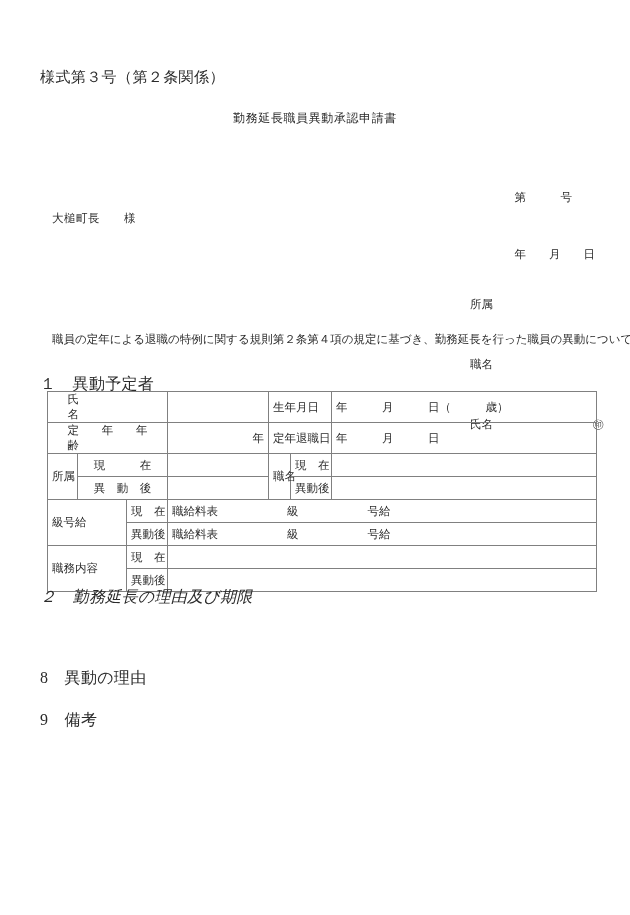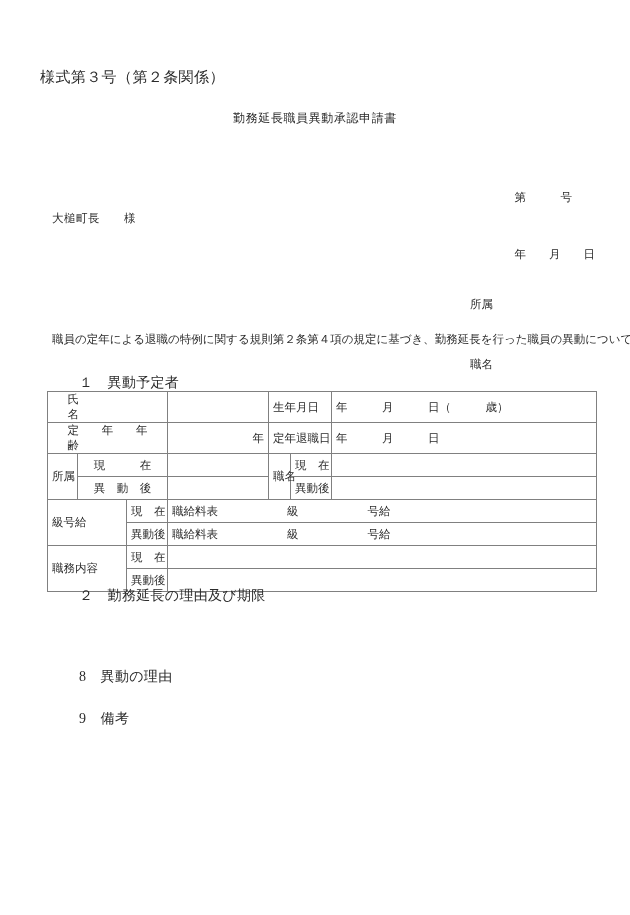--- a/index.html
+++ b/index.html
@@ -85,27 +85,26 @@
     top: 329px;
     width: 552px;
     line-height: 21px;
     font-size: 11.5px;
     text-indent: 12px;
     text-align: justify;
   }
 
   
   .section-heading {
-    font-size: 14px;
+    font-size: 16px;
     white-space: pre;
     letter-spacing: 0.3px;
-    margin-left: 39px;
   }
   #sec1-heading { left: 40px; top: 374px; }
-  #sec2-heading { left: 40px; top: 587px; }
+  #sec2-heading { left: 40px; top: 587px; font-style: italic; }
   #sec3-heading { left: 40px; top: 668px; }
   #sec4-heading { left: 40px; top: 710px; }
 
   
   table.form-table {
     position: absolute;
     border-collapse: collapse;
     table-layout: fixed;
     font-size: 11.5px;
   }
@@ -166,20 +165,21 @@
   <div class="abs" id="doc-meta">
     <span class="meta-line">第　　　号</span>
     <span class="meta-line">年　　月　　日</span>
   </div>
 
   <div class="abs" id="addressee">大槌町長　　様</div>
 
   <div class="abs" id="applicant">
     <span class="app-row">所属</span>
     <span class="app-row">職名</span>
+    <span class="app-row"><span>氏名</span><span class="seal">㊞</span></span>
   </div>
 
   <div class="abs" id="body-paragraph">職員の定年による退職の特例に関する規則第２条第４項の規定に基づき、勤務延長を行った職員の異動について、次のとおり承認されるよう申請します。</div>
 
   <div class="abs section-heading" id="sec1-heading">１　異動予定者</div>
 
   <table class="form-table" id="table-person">
     <colgroup>
       <col style="width:30px">
       <col style="width:49px">

